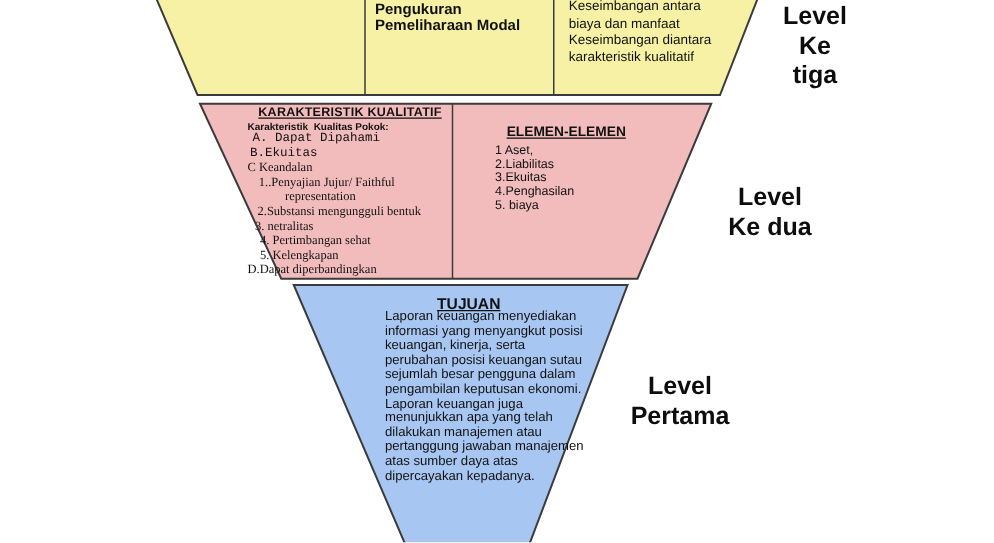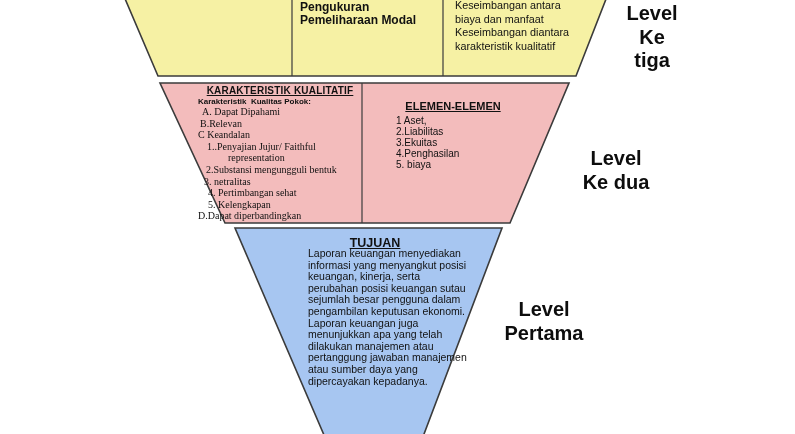--- a/index.html
+++ b/index.html
@@ -20,21 +20,21 @@
   
   .y-col1{left:196px;top:1px;font-size:12px;line-height:13px;}
   .y-col2{left:300px;top:1px;font-size:12px;line-height:13px;font-weight:bold;}
   .y-col3{left:455px;top:-1px;font-size:10.8px;line-height:13.5px;}
 
   
   .p-left{left:198px;top:85px;width:164px;}
   .p-left .title{font-size:10px;font-weight:bold;text-decoration:underline;text-align:center;letter-spacing:.2px;}
   .p-left .subtitle{font-size:8px;font-weight:bold;margin-top:1px;white-space:pre;}
   .p-left .item{font-size:10px;line-height:11.6px;white-space:nowrap;}
-  .sans{font-family:Liberation Serif, serif;}
+  .sans{font-family:Liberation Mono, monospace;}
   .serif{font-family:"Liberation Serif", serif;}
   .q0{margin-left:4px;}  .q1{margin-left:2px;}  .q2{margin-left:0;}
   .q3{margin-left:9px;}  .q4{margin-left:30px;} .q5{margin-left:8px;}
   .q6{margin-left:6px;} .q7{margin-left:10px;} .q8{margin-left:10px;}
   .q9{margin-left:0;}
 
   
   .p-right{left:388px;top:100px;width:130px;}
   .p-right .title{font-size:11px;font-weight:bold;text-decoration:underline;text-align:center;margin-bottom:3px;}
   .p-right .item{font-size:10px;line-height:11px;padding-left:8px;white-space:nowrap;}
@@ -74,21 +74,21 @@
     <div>Keseimbangan antara</div>
     <div>biaya dan manfaat</div>
     <div>Keseimbangan diantara</div>
     <div>karakteristik kualitatif</div>
   </div>
 
   <div class="txt p-left" style="white-space:normal;">
     <div class="title">KARAKTERISTIK KUALITATIF</div>
     <div class="subtitle">Karakteristik  Kualitas Pokok:</div>
     <div class="item sans q0">A. Dapat Dipahami</div>
-    <div class="item sans q1">B.Relevan</div>
+    <div class="item sans q1">B.Ekuitas</div>
     <div class="item serif q2">C Keandalan</div>
     <div class="item serif q3">1..Penyajian Jujur/ Faithful</div>
     <div class="item serif q4">representation</div>
     <div class="item serif q5">2.Substansi mengungguli bentuk</div>
     <div class="item serif q6">3. netralitas</div>
     <div class="item serif q7">4. Pertimbangan sehat</div>
     <div class="item serif q8">5. Kelengkapan</div>
     <div class="item serif q9">D.Dapat diperbandingkan</div>
   </div>
 
@@ -106,21 +106,21 @@
     <div class="bline">Laporan keuangan menyediakan</div>
     <div class="bline">informasi yang menyangkut posisi</div>
     <div class="bline">keuangan, kinerja, serta</div>
     <div class="bline">perubahan posisi keuangan sutau</div>
     <div class="bline">sejumlah besar pengguna dalam</div>
     <div class="bline">pengambilan keputusan ekonomi.</div>
     <div class="bline">Laporan keuangan juga</div>
     <div class="bline">menunjukkan apa yang telah</div>
     <div class="bline">dilakukan manajemen atau</div>
     <div class="bline">pertanggung jawaban manajemen</div>
-    <div class="bline">atau sumber daya yang</div>
+    <div class="bline">atas sumber daya atas</div>
     <div class="bline">dipercayakan kepadanya.</div>
   </div>
 
   <div class="lvl lvl3">
     <div>Level</div>
     <div>Ke</div>
     <div>tiga</div>
   </div>
   <div class="lvl lvl2">
     <div>Level</div>

